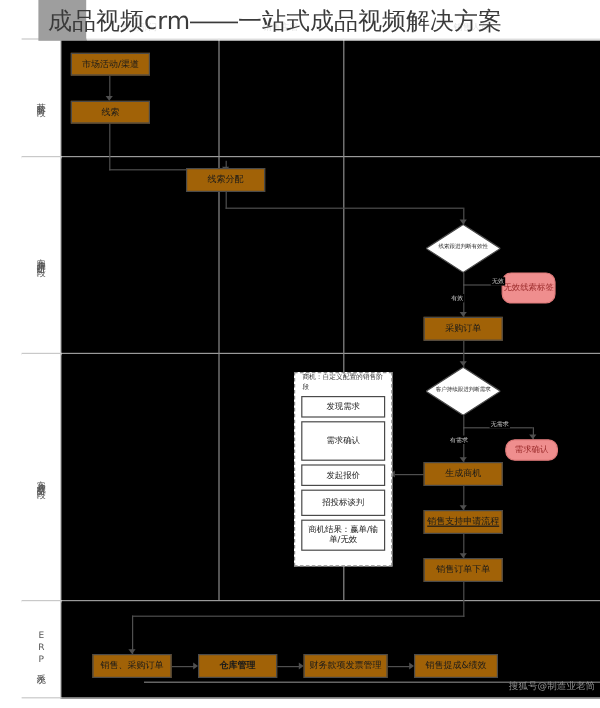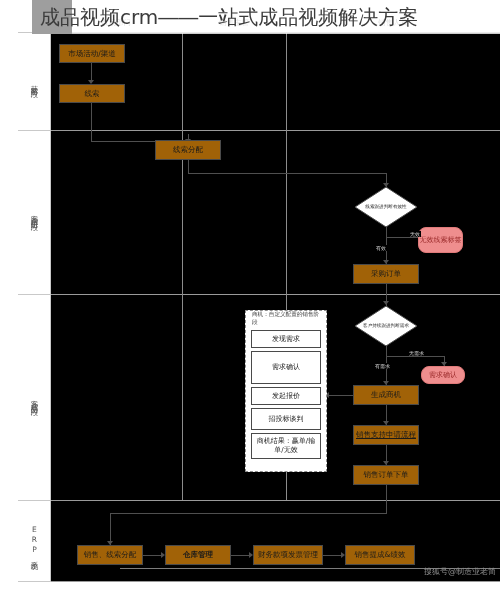--- a/index.html
+++ b/index.html
@@ -395,21 +395,21 @@
       <div class="opp-step" style="height:18px;display:flex;align-items:center;justify-content:center;">发起报价</div>
       <div class="opp-step" style="height:22px;display:flex;align-items:center;justify-content:center;">招投标谈判</div>
       <div class="opp-step" style="height:26px;display:flex;align-items:center;justify-content:center;">商机结果：赢单/输单/无效</div>
     </div>
 
     <div class="conn v" style="left:386px;top:475px;height:29px;"></div>
     <div class="conn h" style="left:110px;top:503px;width:277px;"></div>
     <div class="conn v" style="left:110px;top:503px;height:32px;"></div>
     <div class="arrow-d" style="left:107px;top:531px;"></div>
 
-    <div class="node" style="left:77px;top:535px;width:66px;height:20px;">销售、线索分配</div>
+    <div class="node" style="left:77px;top:535px;width:66px;height:20px;">销售、采购订单</div>
     <div class="conn h" style="left:143px;top:545px;width:20px;"></div>
     <div class="arrow-r" style="left:161px;top:542px;"></div>
 
     <div class="node" style="left:165px;top:535px;width:66px;height:20px;font-weight:bold;">仓库管理</div>
     <div class="conn h" style="left:231px;top:545px;width:20px;"></div>
     <div class="arrow-r" style="left:249px;top:542px;"></div>
 
     <div class="node" style="left:253px;top:535px;width:70px;height:20px;">财务款项发票管理</div>
     <div class="conn h" style="left:323px;top:545px;width:20px;"></div>
     <div class="arrow-r" style="left:341px;top:542px;"></div>

